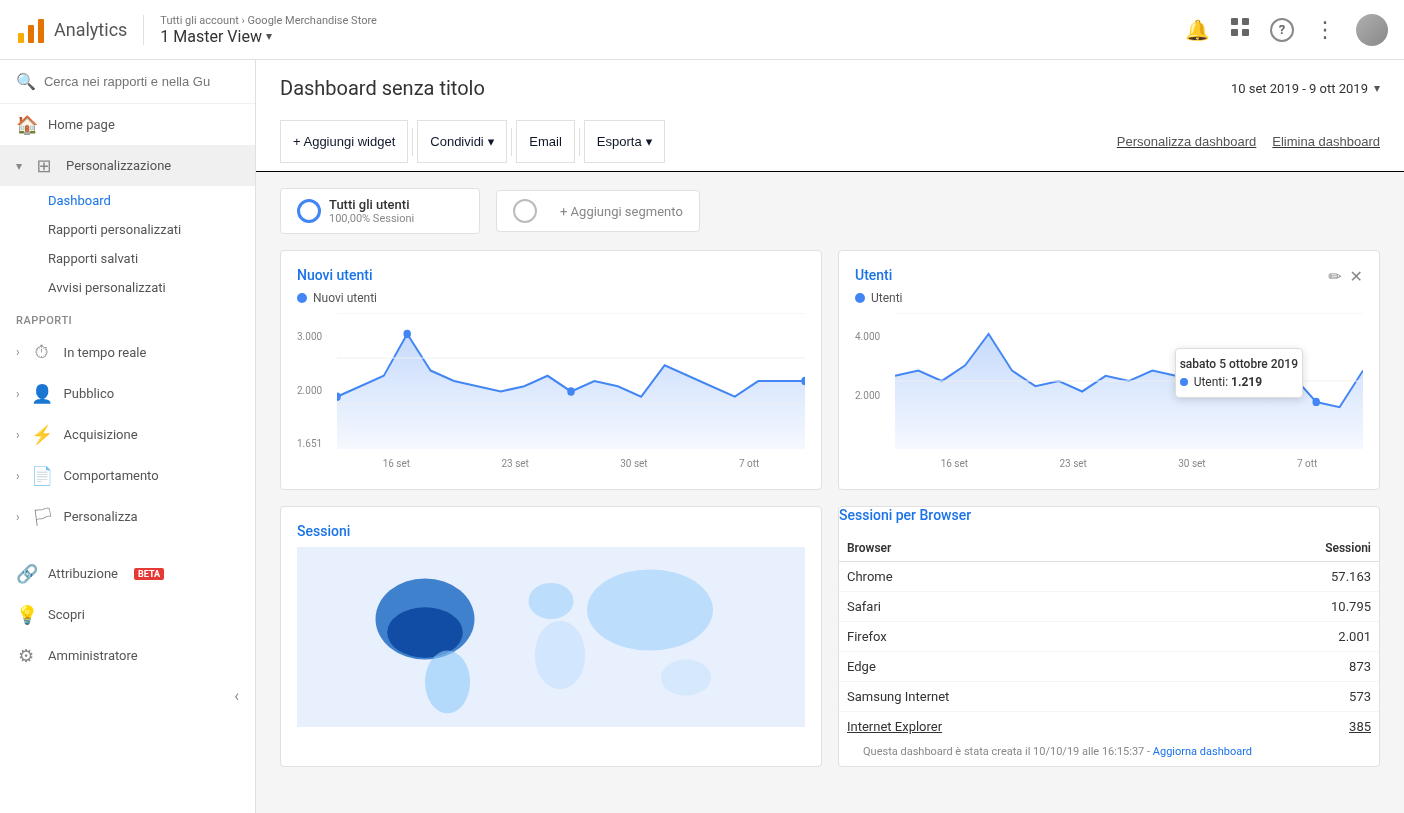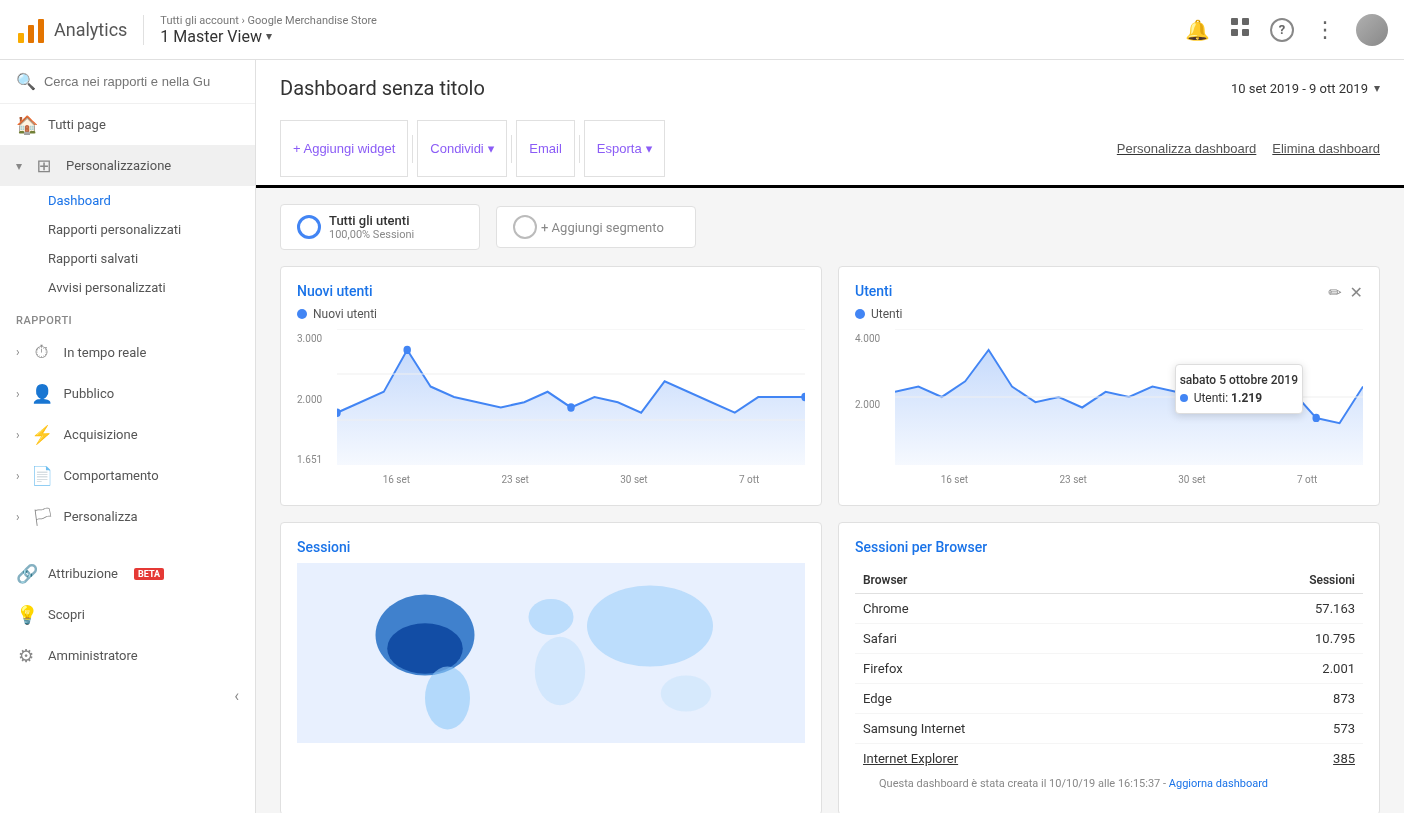--- a/index.html
+++ b/index.html
@@ -33,65 +33,65 @@
     .sidebar-sub-item.active { color: #1a73e8; }
     .sidebar-group { }
     .sidebar-group-header { display: flex; align-items: center; gap: 12px; padding: 10px 16px; cursor: pointer; color: #555; font-size: 13px; }
     .expand-icon { font-size: 12px; color: #888; }
     .sidebar-collapse { padding: 10px 16px; display: flex; justify-content: flex-end; cursor: pointer; }
     .sidebar-collapse-icon { color: #888; font-size: 16px; }
     .beta-badge { background: #e53935; color: #fff; font-size: 9px; font-weight: 700; padding: 1px 4px; border-radius: 2px; margin-left: 4px; }
 
     
     .content { flex: 1; overflow-y: auto; background: #f5f5f5; }
-    .content-header { background: #fff; padding: 16px 24px 0; border-bottom: 3px solid #000000; }
+    .content-header { background: #fff; padding: 16px 24px 0; border-bottom: 1px solid #000000; }
     .content-title-row { display: flex; justify-content: space-between; align-items: center; padding-bottom: 12px; }
     .content-title { font-size: 20px; font-weight: 400; color: #333; }
     .date-range { display: flex; align-items: center; gap: 6px; font-size: 13px; color: #333; cursor: pointer; }
     .date-range-arrow { color: #555; font-size: 12px; }
     .toolbar { display: flex; align-items: center; gap: 0; padding: 8px 0; }
-    .toolbar-btn { background: none; border: 1px solid #e0e0e0; font-size: 13px; color: #8b5cf6; padding: 20px 12px; cursor: pointer; display: flex; align-items: center; gap: 4px; }
+    .toolbar-btn { background: none; border: 1px solid #e0e0e0; font-size: 13px; color: #0f172a; padding: 13px 12px; cursor: pointer; display: flex; align-items: center; gap: 4px; }
     .toolbar-right { margin-left: auto; display: flex; gap: 16px; text-decoration: underline; }
     .toolbar-link { background: none; border: none; font-size: 13px; color: #555; cursor: pointer; padding: 6px 0; }
 
     
     .segment-bar { display: flex; align-items: center; padding: 16px 24px; gap: 16px; }
     .segment-item { display: flex; align-items: center; gap: 8px; background: #fff; border: 1px solid #e0e0e0; border-radius: 4px; padding: 8px 16px; min-width: 200px; }
     .segment-circle { width: 24px; height: 24px; border-radius: 50%; border: 3px solid #4285f4; background: transparent; flex-shrink: 0; }
     .segment-circle-empty { width: 24px; height: 24px; border-radius: 50%; border: 2px solid #bbb; background: transparent; flex-shrink: 0; }
     .segment-text { font-size: 13px; }
     .segment-label { font-weight: 500; color: #333; }
     .segment-sublabel { font-size: 11px; color: #888; }
-    .segment-add { display: flex; align-items: center; gap: 4px; background: #fff; border: 1px solid #e0e0e0; border-radius: 4px; padding: 8px 16px; color: #888; cursor: pointer; min-width: 200px; }
+    .segment-add { display: flex; align-items: center; gap: 23px; background: #fff; border: 1px solid #e0e0e0; border-radius: 4px; padding: 8px 16px; color: #888; cursor: pointer; min-width: 200px; }
 
     
     .charts-grid { display: grid; grid-template-columns: 1fr 1fr; gap: 0; padding: 0 24px 16px; gap: 16px; }
     .chart-card { background: #fff; border: 1px solid #e0e0e0; border-radius: 4px; padding: 16px; }
     .chart-title { color: #1a73e8; font-size: 14px; font-weight: 500; margin-bottom: 8px; }
     .chart-legend { display: flex; align-items: center; gap: 6px; margin-bottom: 8px; }
     .legend-dot { width: 10px; height: 10px; border-radius: 50%; background: #4285f4; }
     .legend-label { font-size: 12px; color: #555; }
     .chart-area { position: relative; height: 160px; }
     .chart-card-header { display: flex; justify-content: space-between; align-items: flex-start; }
     .chart-card-actions { display: flex; gap: 8px; }
     .chart-action-icon { color: #888; cursor: pointer; font-size: 16px; }
 
     
-    .chart-y-labels { position: absolute; left: 0; top: 4px; bottom: 24px; display: flex; flex-direction: column; justify-content: space-between; font-size: 10px; color: #888; width: 40px; }
+    .chart-y-labels { position: absolute; left: 0; top: 18px; bottom: 24px; display: flex; flex-direction: column; justify-content: space-between; font-size: 10px; color: #888; width: 40px; }
     .chart-svg-wrap { position: absolute; left: 40px; right: 0; top: 0; bottom: 24px; }
     .chart-x-labels { position: absolute; left: 40px; right: 0; bottom: 0; height: 20px; display: flex; justify-content: space-around; font-size: 10px; color: #888; align-items: center; }
 
     
     .chart-tooltip { position: absolute; background: #fff; border: 1px solid #ddd; border-radius: 4px; padding: 8px 4px; font-size: 12px; box-shadow: 0 2px 8px rgba(0,0,0,0.15); pointer-events: none; z-index: 5; right: 80px; top: 40px; }
     .tooltip-title { font-weight: 500; margin-bottom: 4px; color: #333; }
     .tooltip-row { display: flex; align-items: center; gap: 6px; }
     .tooltip-dot { width: 8px; height: 8px; border-radius: 50%; background: #4285f4; }
 
     
-    .table-card { background: #fff; border: 1px solid #e0e0e0; border-radius: 4px; padding: 16px; }
+    .table-card { background: #fff; border: 1px solid #e0e0e0; border-radius: 4px; }
     .table-card-title { color: #1a73e8; font-size: 14px; font-weight: 500; margin-bottom: 12px; }
     .data-table { width: 100%; border-collapse: collapse; }
     .data-table th { text-align: left; font-size: 12px; font-weight: 600; color: #333; padding: 6px 8px; border-bottom: 1px solid #e0e0e0; }
     .data-table th:last-child { text-align: right; }
     .data-table td { padding: 7px 8px; font-size: 13px; color: #333; border-bottom: 1px solid #f5f5f5; }
     .data-table td:last-child { text-align: right; }
     .data-table tr:last-child td { border-bottom: none; text-decoration: underline; }
 
     
     .bottom-notice { font-size: 11px; color: #888; padding: 4px 24px 8px; }
@@ -142,21 +142,21 @@
 
   <div class="sidebar">
 
     <div class="sidebar-search">
       <span class="sidebar-search-icon">🔍</span>
       <input type="text" placeholder="Cerca nei rapporti e nella Gu" style="">
     </div>
 
     <div class="sidebar-item">
       <span class="sidebar-item-icon">🏠</span>
-      <span>Tutti page</span>
+      <span>Home page</span>
     </div>
 
     <div class="sidebar-group">
       <div class="sidebar-group-header" style="background:#f0f0f0;">
         <span class="expand-icon">▾</span>
         <span class="sidebar-item-icon">⊞</span>
         <span>Personalizzazione</span>
       </div>
       <div>
         <div class="sidebar-sub-item active">

